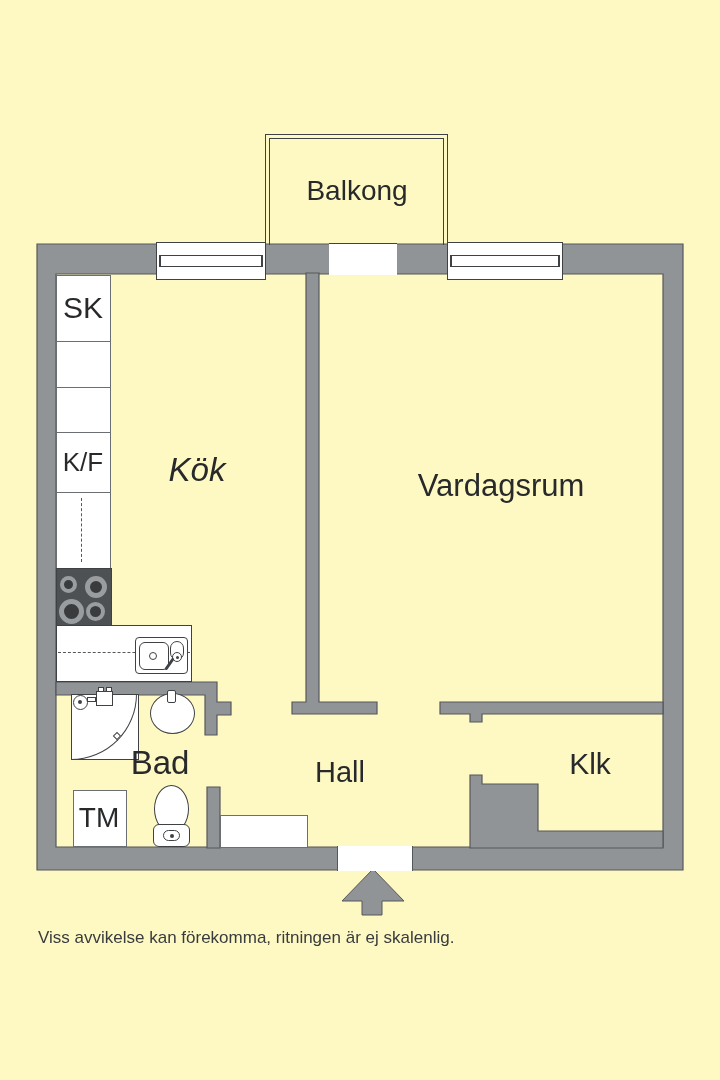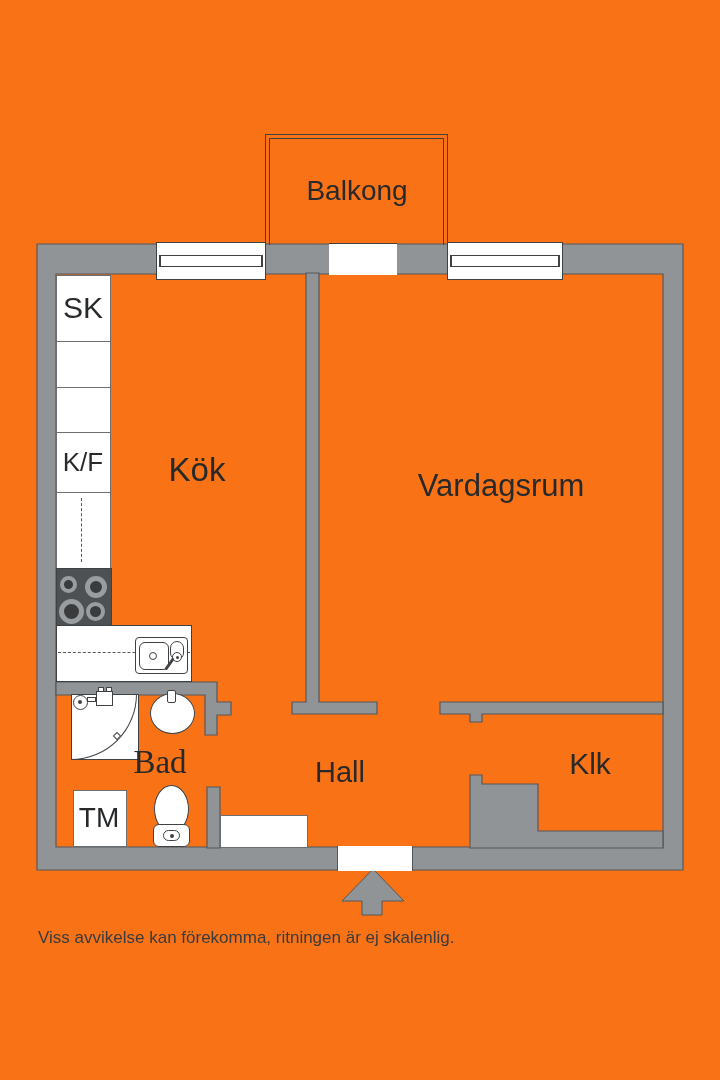--- a/index.html
+++ b/index.html
@@ -7,21 +7,21 @@
     --outline:#55585b;
     --line:#3f4245;
     --muted:#6b6f72;
     --text:#27292b;
     --stove:#4e5154;
     --burner-ring:#9a9da0;
     --burner-center:#393b3d;
   }
   html,body{margin:0;padding:0;background:#fff;}
   .plan{
-    position:relative;width:720px;height:1080px;background:#f97316;overflow:hidden;
+    position:relative;width:720px;height:1080px;background:#fef9c3;overflow:hidden;
     font-family:"Liberation Sans", sans-serif;
   }
   .plan svg{position:absolute;left:0;top:0;}
   .abs{position:absolute;box-sizing:border-box;}
   .white{background:#fff;}
   .b1{border:1px solid var(--muted);}
   .bl{border:1px solid var(--line);}
   .label{
     position:absolute;transform:translate(-50%,-50%);
     color:var(--text);white-space:nowrap;line-height:1;
@@ -125,22 +125,22 @@
   <div class="fix" style="left:163px;top:830px;width:17px;height:11px;border-width:1px;border-radius:6px;"></div>
   <div class="dot" style="left:170px;top:834px;width:4px;height:4px;"></div>
 
   <div class="abs white b1" style="left:73px;top:790px;width:54px;height:57px;"></div>
 
   <div class="abs white b1" style="left:220px;top:815px;width:88px;height:33px;"></div>
 
   <div class="label" style="left:357px;top:191px;font-size:28px;">Balkong</div>
   <div class="label" style="left:83px;top:308px;font-size:30px;text-align:right;">SK</div>
   <div class="label" style="left:83px;top:462px;font-size:26px;">K/F</div>
-  <div class="label" style="left:197px;top:469px;font-size:33px;">Kök</div>
+  <div class="label" style="left:197px;top:469px;font-size:33px;font-style:italic;">Kök</div>
   <div class="label" style="left:501px;top:485px;font-size:31px;">Vardagsrum</div>
-  <div class="label" style="left:160px;top:762px;font-size:33px;font-family:Liberation Serif, serif;">Bad</div>
+  <div class="label" style="left:160px;top:762px;font-size:33px;">Bad</div>
   <div class="label" style="left:340px;top:772px;font-size:29px;">Hall</div>
   <div class="label" style="left:590px;top:764px;font-size:30px;text-align:center;">Klk</div>
   <div class="label" style="left:99px;top:818px;font-size:28px;">TM</div>
 
   <div class="disclaimer" style="left:38px;top:928px;font-size:17px;text-align:right;">Viss avvikelse kan förekomma, ritningen är ej skalenlig.</div>
 
 </div>
 
 </body></html>

